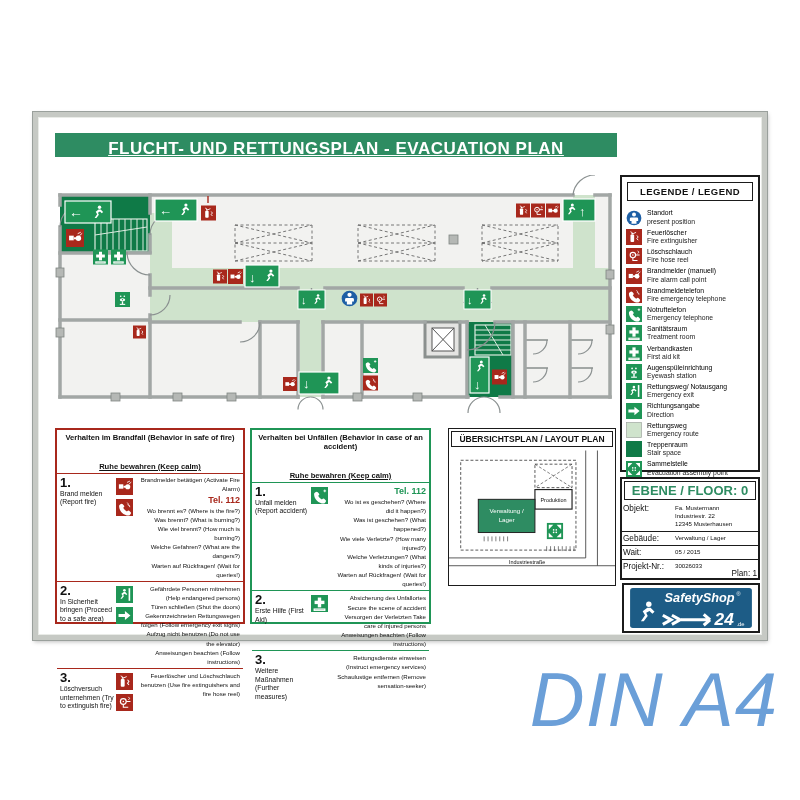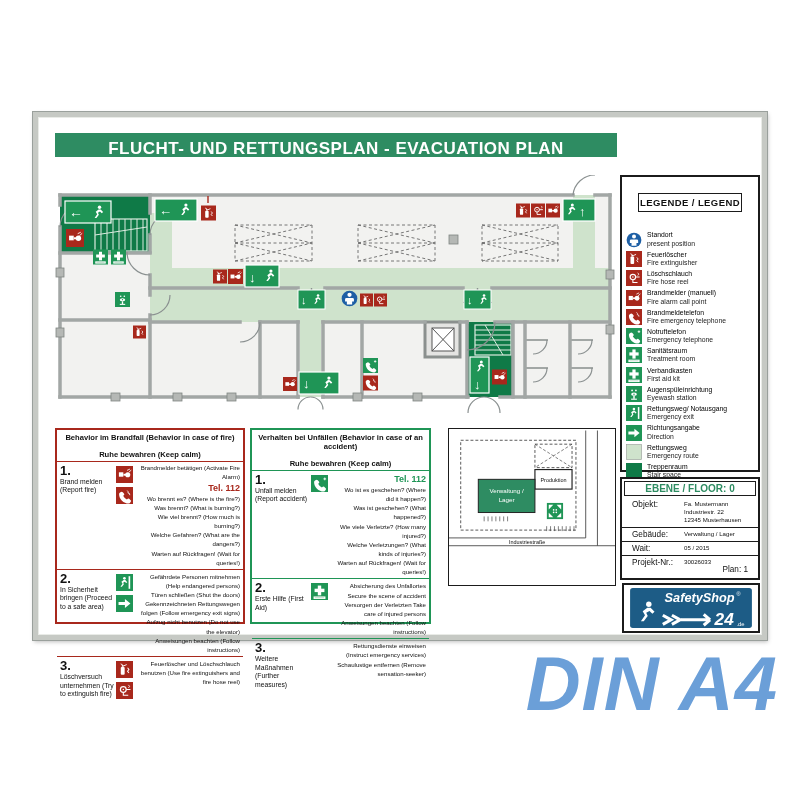--- a/index.html
+++ b/index.html
@@ -4,38 +4,38 @@
 <style>
   html,body{margin:0;padding:0;}
   body{width:800px;height:800px;background:#fff;position:relative;overflow:hidden;
        font-family:"Liberation Sans","DejaVu Sans",sans-serif;color:#111;}
   .frame{position:absolute;left:33px;top:112px;width:724px;height:518px;
          background:#fff;border:5px solid #c6c9c4;outline:1px solid #9aa09c;
          box-shadow:1px 2px 4px rgba(0,0,0,.25), inset 0 0 0 1px #e9ebe7;}
   .poster{position:absolute;inset:0;}
   .title-bar{position:absolute;left:17px;top:16px;width:562px;height:24px;
              background:var(--safety-green);color:#fff;font-weight:bold;font-size:17px;
-             text-align:center;line-height:32px;letter-spacing:.5px;}
+             text-align:center;line-height:32px;letter-spacing:.5px;text-decoration:underline;}
   
   .legend{position:absolute;left:582px;top:58px;width:140px;height:297px;
           border:2px solid #1b1b1b;background:#fff;box-sizing:border-box;}
-  .legend-title{margin:16px;border:1.5px solid #1b1b1b;font-weight:bold;font-size:9.5px;
+  .legend-title{margin:5px;border:1.5px solid #1b1b1b;font-weight:bold;font-size:9.5px;
                 text-align:center;padding:3px 1px;letter-spacing:.4px;}
   .legend-items{padding:2px 4px;}
   .lg-row{display:flex;align-items:center;gap:5px;height:19.3px;}
   .lg-icon{width:16px;height:16px;flex:0 0 16px;}
   .lg-txt{font-size:6.8px;line-height:1.2;}
   .lg-de{color:#000;}
   .lg-en{color:#222;}
   
   .bx{position:absolute;top:311px;height:196px;background:#fff;box-sizing:border-box;}
   .bx.fire{left:17px;width:190px;border:2.5px solid var(--safety-red);}
   .bx.acc{left:212px;width:181px;border:2.5px solid var(--sign-green);}
   .bx-head{font-size:7.6px;font-weight:bold;text-align:center;padding:3px 2px 2px;}
-  .bx-head .h2{margin-top:8px;}
+  .bx-head .h2{margin-top:20px;text-decoration:underline;}
   .sec{display:flex;padding:2px 3px;border-top:1.5px solid;}
   .fire .sec{border-color:var(--safety-red);}
   .acc .sec{border-color:var(--sign-green);}
   .sec-left{flex:0 0 56px;}
   .sec-num{font-size:13px;font-weight:bold;display:block;line-height:1;}
   .sec-label{font-size:6.8px;line-height:1.25;display:block;margin-top:1px;}
   .sec-icons{flex:0 0 22px;display:flex;flex-direction:column;gap:4px;padding-top:2px;}
   .bx-icon{width:17px;height:17px;}
   .sec-lines{flex:1;padding-left:2px;text-align:right;}
   .bx-intro{font-size:6.1px;line-height:1.45;}
@@ -45,33 +45,33 @@
   .bx-line{font-size:6.1px;line-height:1.5;}
   
   .layout-box{position:absolute;left:410px;top:311px;width:168px;height:158px;
               border:1.5px solid #1b1b1b;background:#fff;box-sizing:border-box;}
   .layout-title{border-bottom:1.5px solid #1b1b1b;margin:2px;border:1.5px solid #1b1b1b;
                 font-weight:bold;font-size:8.5px;text-align:center;padding:2px 0;}
   
   .info-box{position:absolute;left:582px;top:360px;width:140px;height:103px;
             border:2px solid #1b1b1b;background:#fff;box-sizing:border-box;font-size:8.2px;}
   .info-floor{margin:2px;border:1.5px solid #1b1b1b;color:var(--safety-green);
-              font-weight:bold;font-size:10px;text-align:center;padding:1px 0;}
-  .info-row{display:flex;border-top:1px solid #1b1b1b;padding:2px 10px;}
+              font-weight:bold;font-size:13px;text-align:center;padding:1px 0;}
+  .info-row{display:flex;border-top:1px solid #1b1b1b;padding:2px 1px;}
   .info-row:first-of-type{border-top:none;}
   .info-label{flex:0 0 52px;}
   .info-val{flex:1;}
   .info-val div{line-height:1.35;}
   .info-extra{margin-left:4px;margin-top:7px;}
   
   .logo-wrap{position:absolute;left:584px;top:466px;width:138px;height:50px;
              border:2px solid #1b1b1b;background:#fff;box-sizing:border-box;padding:3px;}
   .logo-wrap svg{width:100%;height:100%;display:block;}
   
-  .din{position:absolute;right:22px;top:640px;font-size:76px;font-weight:bold;
+  .din{position:absolute;right:22px;top:656px;font-size:76px;font-weight:normal;
        font-style:italic;color:var(--din-blue);letter-spacing:1px;}
   .hidden-defs{position:absolute;width:0;height:0;overflow:hidden;}
   .plan-svg{position:absolute;left:17px;top:58px;width:562px;height:248px;}
   svg text{font-family:"Liberation Sans","DejaVu Sans",sans-serif;}
 </style>
 </head>
 <body>
 
 <svg class="hidden-defs" aria-hidden="true">
   <defs>
@@ -447,21 +447,21 @@
             <div class="lg-txt">
               <div class="lg-de">Sammelstelle</div>
               <div class="lg-en">Evacuation assembly point</div>
             </div>
           </div>
         </div>
     </div>
 
     <div class="bx fire">
       <div class="bx-head">
-        <div class="h1">Behavior im Brandfall (Behavior in case of fire)</div>
+        <div class="h1">Verhalten im Brandfall (Behavior in safe of fire)</div>
         <div class="h2">Ruhe bewahren (Keep calm)</div>
       </div>
       <div>
 
       <div class="sec">
             <div class="sec-left">
               <span class="sec-num">1.</span>
               <span class="sec-label">Brand melden (Report fire)</span>
             </div>
             <div class="sec-icons">
@@ -590,20 +590,21 @@
               <div>
                 <div class="bx-line">Rettungsdienste einweisen (Instruct emergency services)</div>
                 <div class="bx-line">Schaulustige entfernen (Remove sensation-seeker)</div>
               </div>
             </div>
           </div>
         </div>
     </div>
 
     <div class="layout-box">
+      <div class="layout-title">ÜBERSICHTSPLAN / LAYOUT PLAN</div>
       <svg viewBox="0 0 170 128" style="width:100%;height:128px">
         <rect x="12" y="10" width="118" height="92" fill="none" stroke="#444" stroke-width="0.9" stroke-dasharray="3,2"></rect>
         <path d="M140,0 V110 M152,0 V118 M0,110 H140 M0,118 H170" stroke="#444" stroke-width="0.9" fill="none"></path>
         <g stroke="#444" stroke-width="0.7">
           <path d="M36,88 V93 M40,88 V93 M44,88 V93 M48,88 V93 M52,88 V93 M56,88 V93 M60,88 V93"></path>
           <path d="M100,98 V103 M104,98 V103 M108,98 V103 M112,98 V103 M116,98 V103 M120,98 V103 M124,98 V103 M128,98 V103"></path>
         </g>
         <g>
           <rect x="88" y="14" width="38" height="24" fill="none" stroke="#444" stroke-width="0.9" stroke-dasharray="3,2"></rect>
           <path d="M88,14 L126,38 M126,14 L88,38" stroke="#444" stroke-width="0.7" stroke-dasharray="3,2" fill="none"></path>

